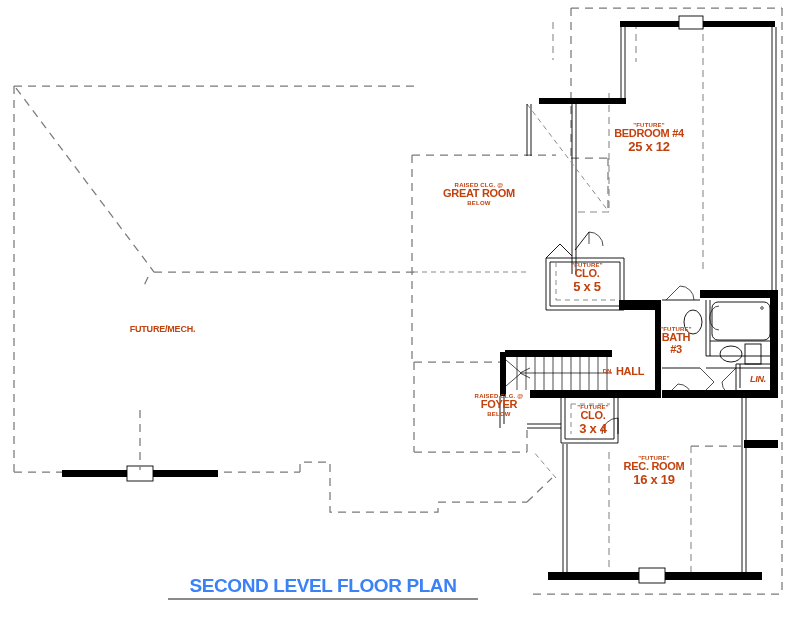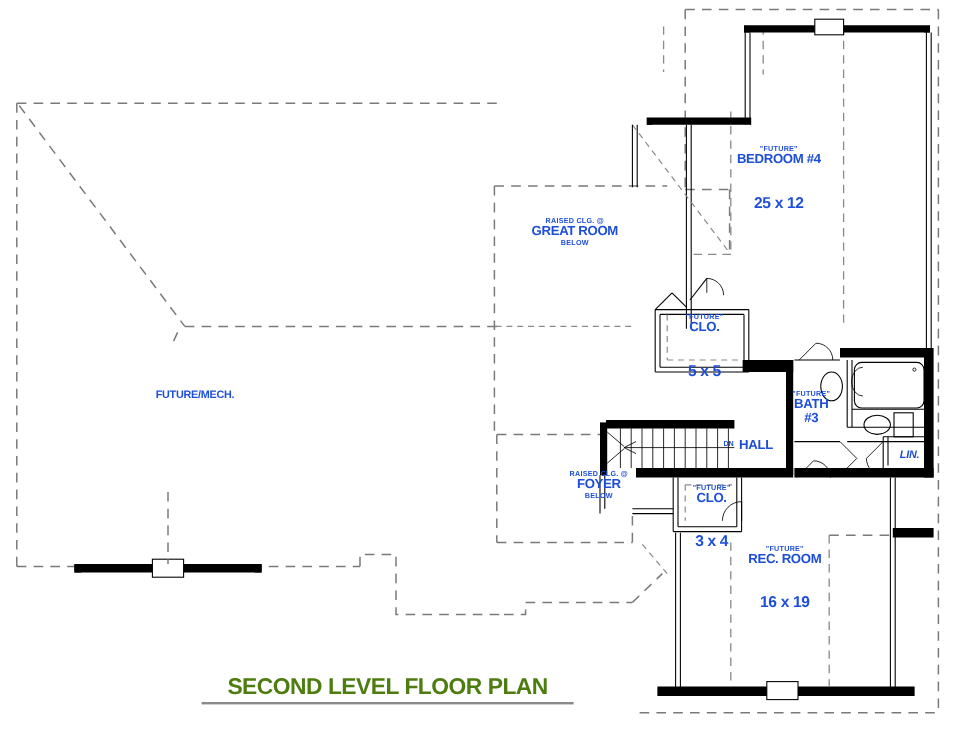--- a/index.html
+++ b/index.html
@@ -25,21 +25,21 @@
     position: absolute;
     left: 0;
     top: 0;
     width: 800px;
     height: 625px;
     display: block;
   }
   .room-label {
     position: absolute;
     text-align: center;
-    color: #1d4ed8;
+    color: #c2410c;
     line-height: 1.05;
     white-space: nowrap;
     font-weight: bold;
     letter-spacing: -0.2px;
   }
   .lbl-pre {
     font-size: 6px;
     letter-spacing: 0.2px;
     font-weight: bold;
   }
@@ -50,44 +50,44 @@
   }
   .lbl-name-sm {
     font-size: 9px;
     font-weight: bold;
     letter-spacing: -0.2px;
   }
   .lbl-dim {
     font-size: 13px;
     font-weight: bold;
     letter-spacing: -0.3px;
-    margin-top: 22px;
   }
   .lbl-sub {
     font-size: 6px;
     letter-spacing: 0.2px;
     font-weight: bold;
   }
   .lbl-tiny {
     font-size: 7px;
     font-weight: bold;
   }
   #title-block {
     position: absolute;
     left: 168px;
     top: 562px;
     width: 310px;
     text-align: center;
   }
   #plan-title {
     font-size: 19px;
     font-weight: bold;
-    color: #4d7c0f;
+    color: #3b82f6;
     letter-spacing: -0.4px;
     white-space: nowrap;
+    margin-top: 13px;
   }
   #title-rule {
     margin-top: 1px;
     height: 2px;
     background: #8a8a8a;
     width: 100%;
   }
 </style>
 </head>
 <body>

